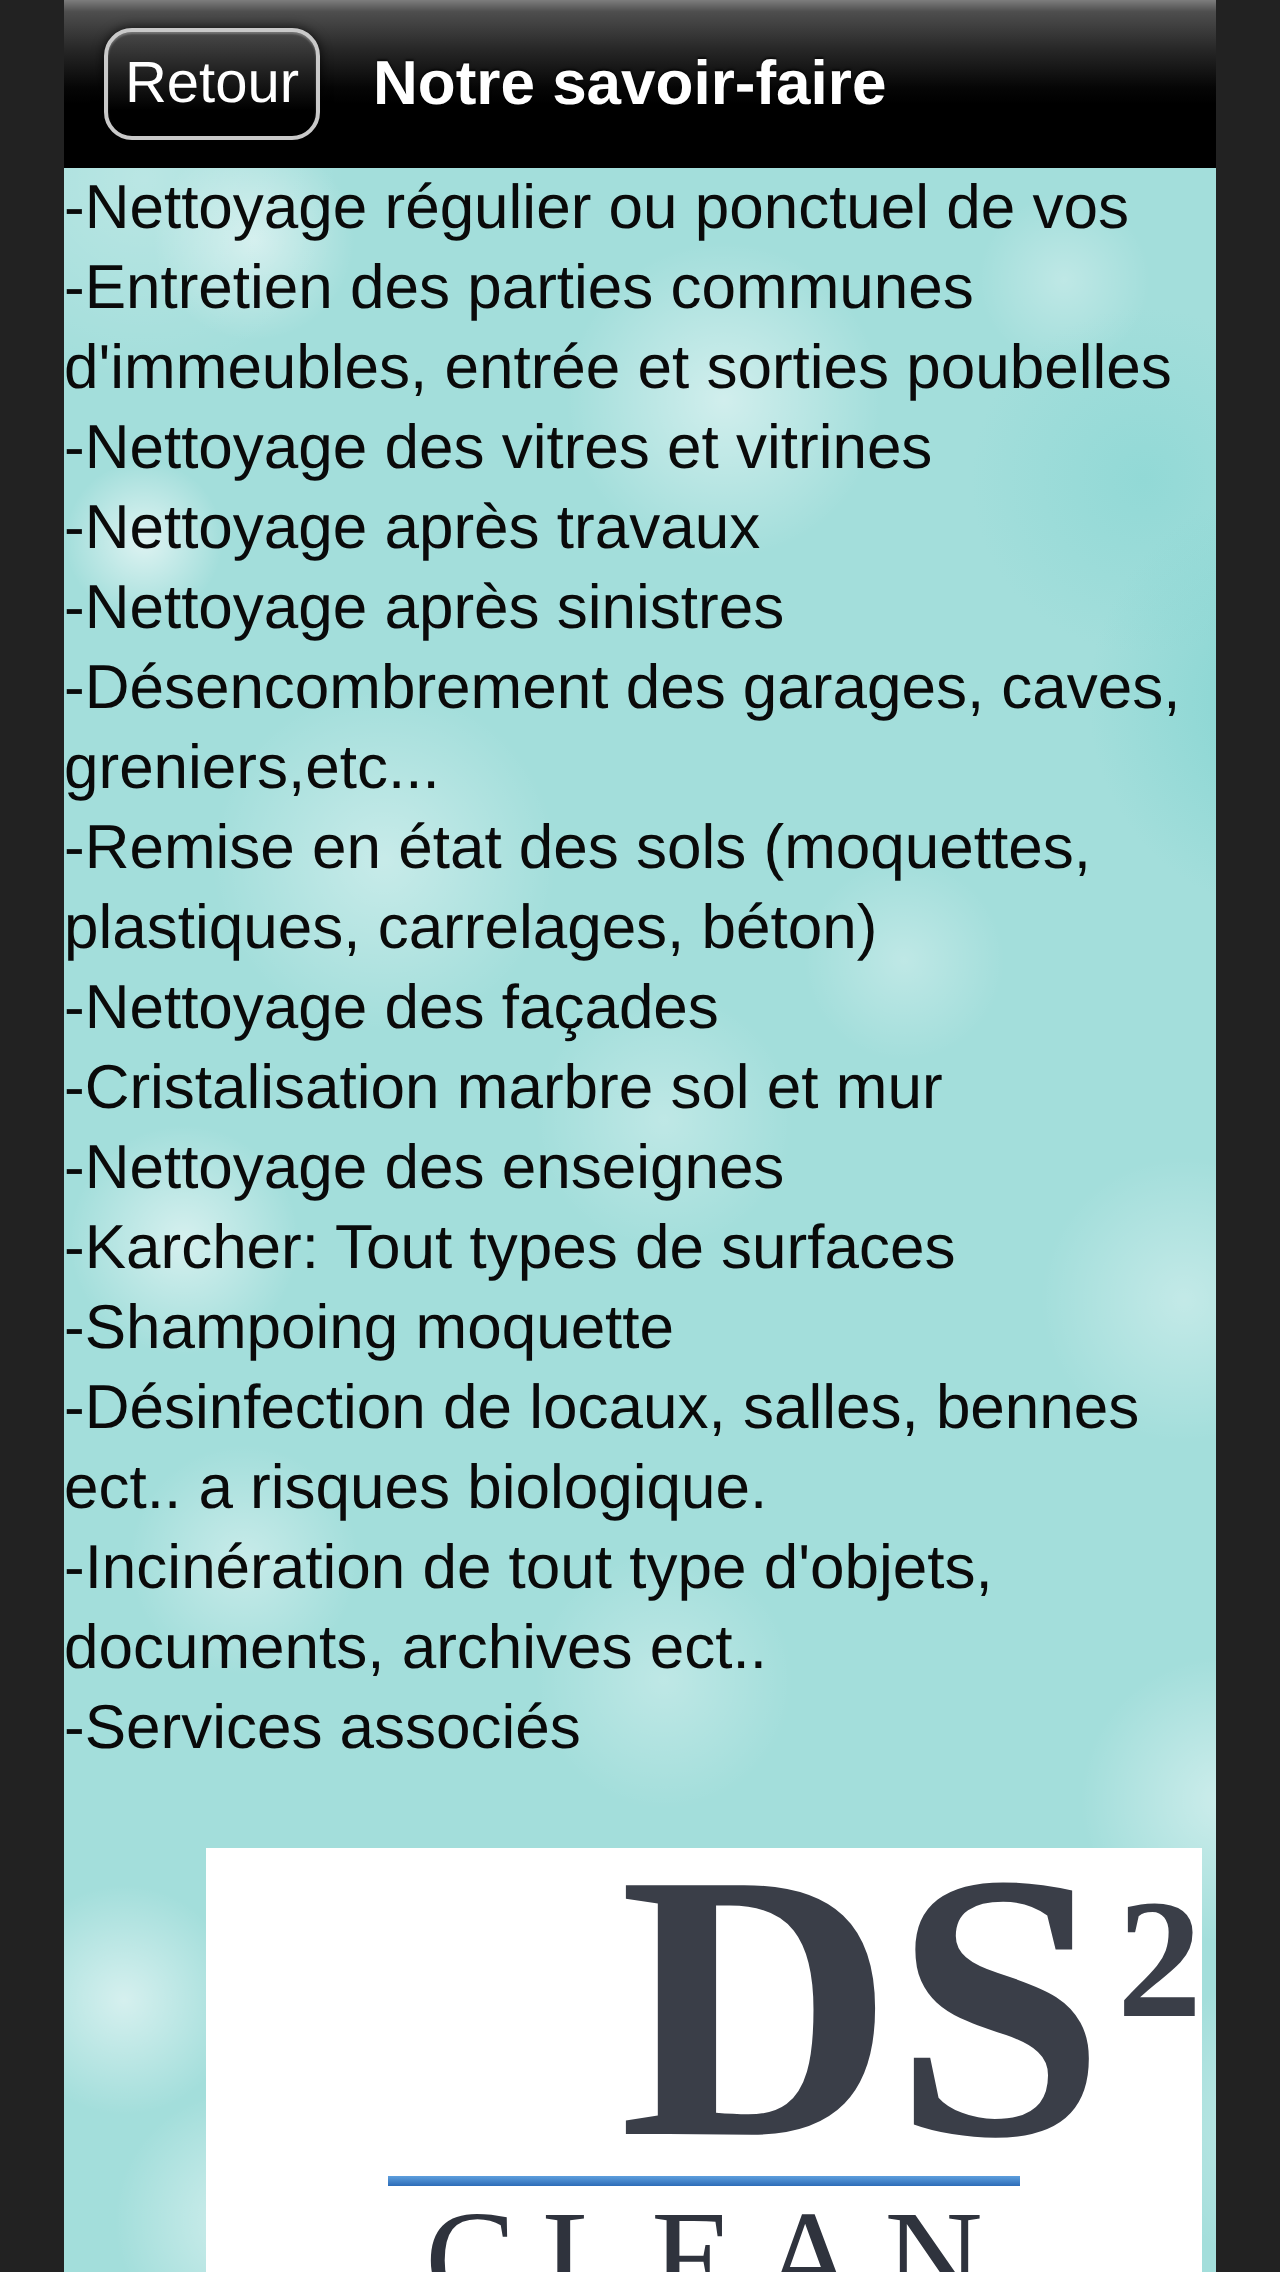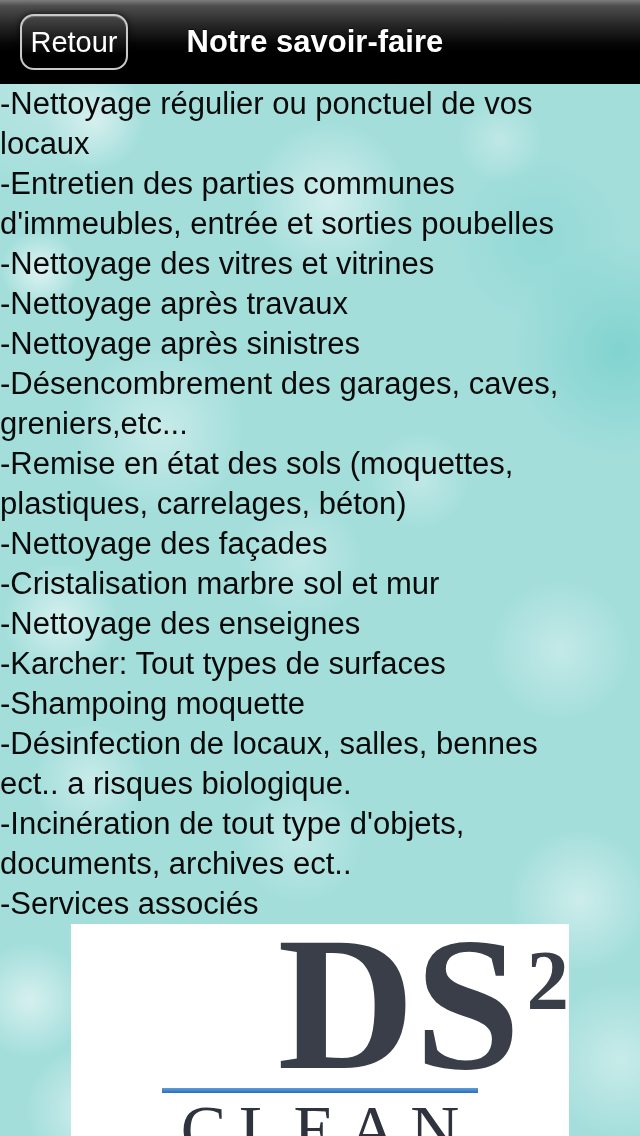--- a/index.html
+++ b/index.html
@@ -1,20 +1,20 @@
 <!DOCTYPE html>
 <html><head>
 <meta charset="utf-8">
 <style>
   html, body { margin: 0; padding: 0; background: #222; }
   * { box-sizing: border-box; }
 
   .screen {
     position: relative;
-    width: 640px;
+    width: 576px;
     height: 1136px;
     margin: 0 auto;
     overflow: hidden;
     font-family: "Liberation Sans", "DejaVu Sans", sans-serif;
     background-color: #a3dedb;
     background-image:
       radial-gradient(circle 140px at 40px 90px,   rgba(255,255,255,.25), rgba(255,255,255,0) 72%),
       radial-gradient(circle 70px  at 95px 120px,  rgba(255,255,255,.50), rgba(255,255,255,0) 72%),
       radial-gradient(circle 55px  at 40px 270px,  rgba(255,255,255,.65), rgba(255,255,255,0) 72%),
       radial-gradient(circle 110px at 330px 200px, rgba(255,255,255,.50), rgba(255,255,255,0) 72%),
@@ -146,21 +146,20 @@
 
 <div class="screen">
 
   <div class="navbar">
     <button class="back-btn">Retour</button>
     <div class="nav-title">Notre savoir-faire</div>
   </div>
 
   <div class="content" id="services-container">
       <div class="service-line">-Nettoyage régulier ou ponctuel de vos</div>
-      <div class="service-line">locaux</div>
       <div class="service-line">-Entretien des parties communes</div>
       <div class="service-line">d'immeubles, entrée et sorties poubelles</div>
       <div class="service-line">-Nettoyage des vitres et vitrines</div>
       <div class="service-line">-Nettoyage après travaux</div>
       <div class="service-line">-Nettoyage après sinistres</div>
       <div class="service-line">-Désencombrement des garages, caves,</div>
       <div class="service-line">greniers,etc...</div>
       <div class="service-line">-Remise en état des sols (moquettes,</div>
       <div class="service-line">plastiques, carrelages, béton)</div>
       <div class="service-line">-Nettoyage des façades</div>

